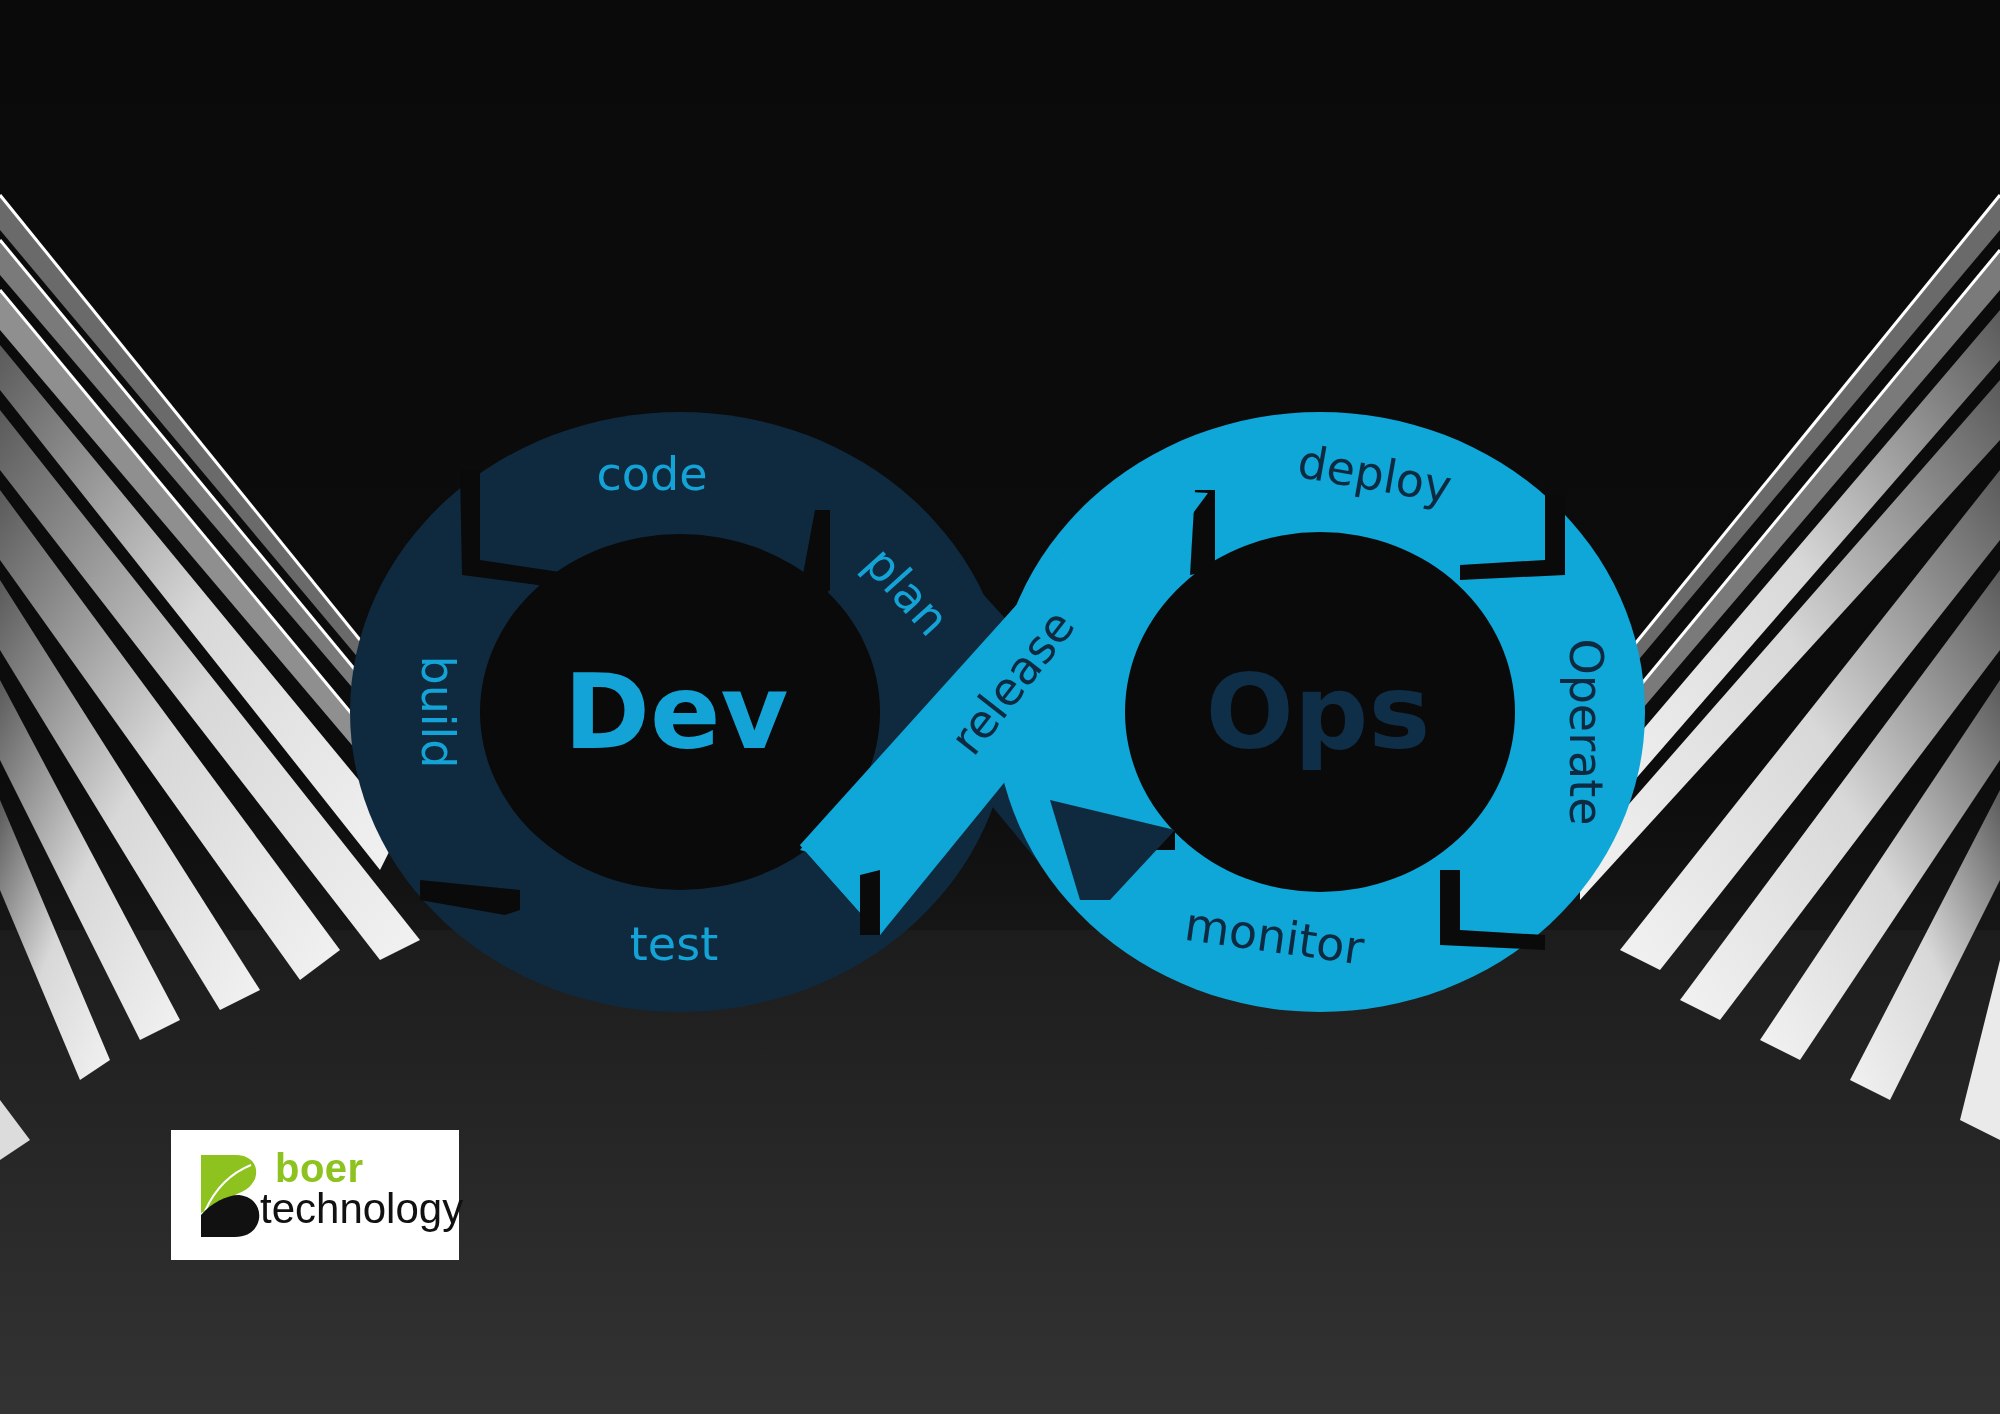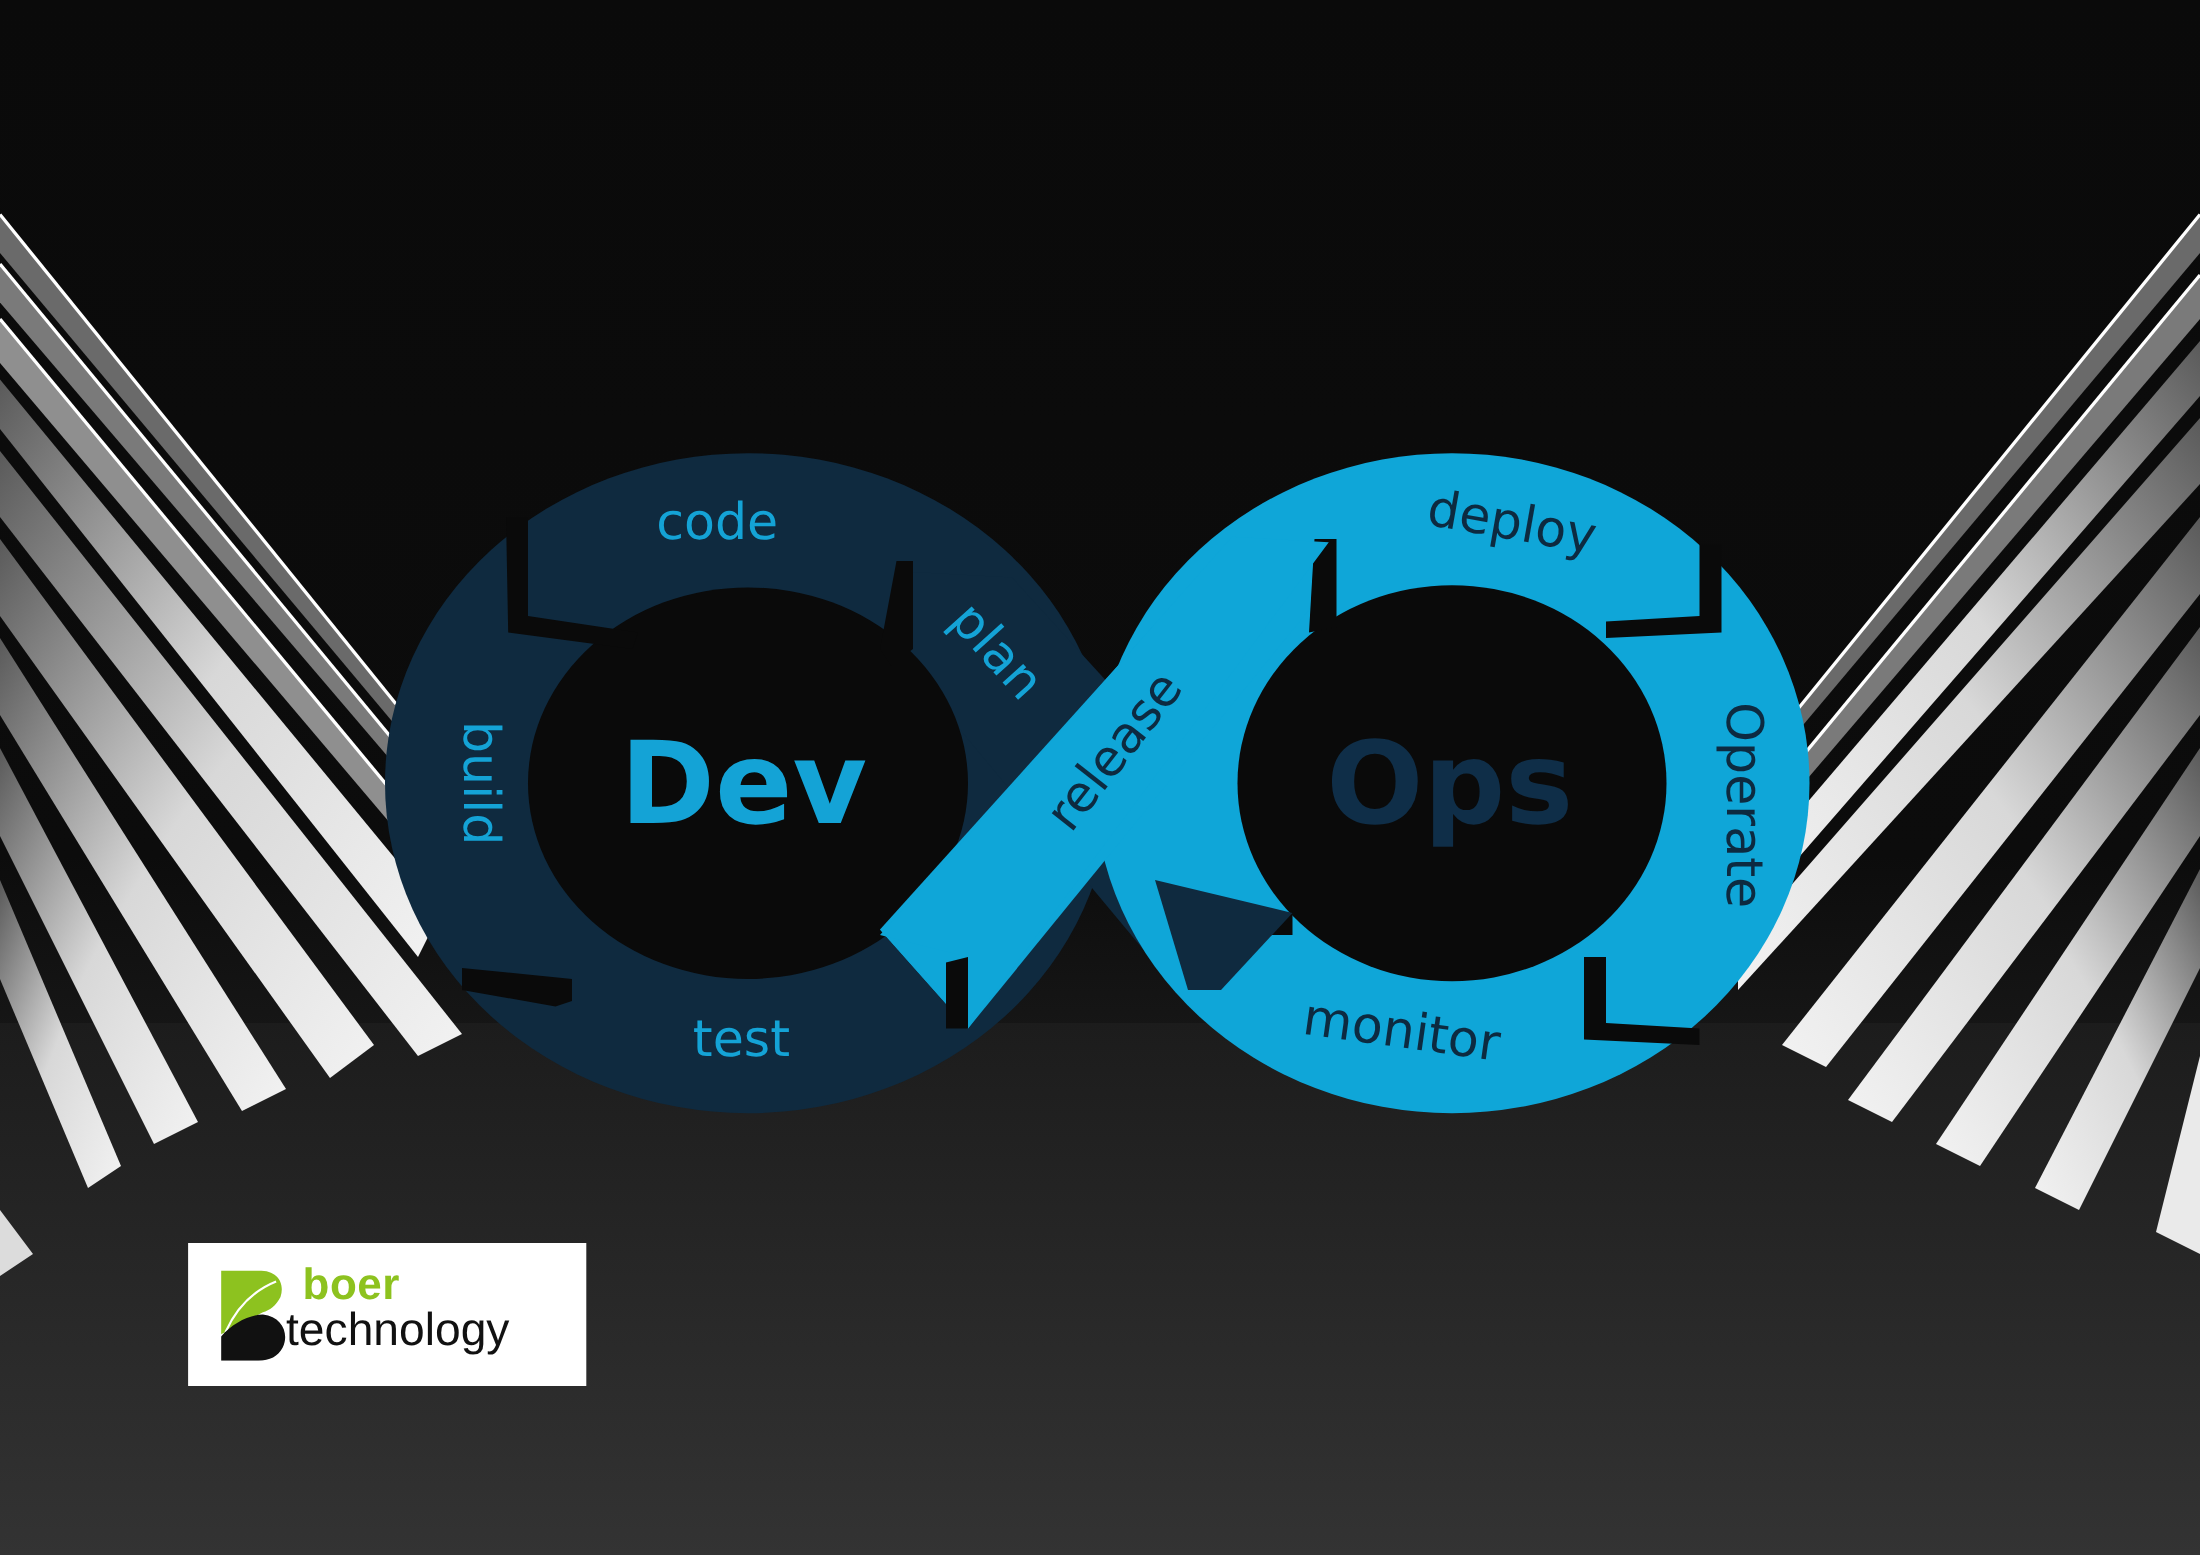--- a/index.html
+++ b/index.html
@@ -4,21 +4,21 @@
 <style>
   html, body { margin:0; padding:0; }
   body {
     width:2000px; height:1414px; overflow:hidden; position:relative;
     background: linear-gradient(to bottom, #0a0a0a 0%, #0c0c0c 55%, #1e1e1e 75%, #2e2e2e 100%);
     font-family: "Liberation Sans", sans-serif;
   }
   .scene { position:absolute; inset:0; }
   .scene svg { position:absolute; left:0; top:0; }
   .logo-card {
-    position:absolute; left:171px; top:1130px; width:362px; height:130px;
+    position:absolute; left:171px; top:1130px; width:288px; height:130px;
     background:#ffffff; box-sizing:border-box;
   }
   .logo-mark { position:absolute; left:30px; top:25px; width:60px; height:82px; }
   .logo-word1 {
     position:absolute; left:104px; top:18px; font-size:40px; font-weight:bold;
     color:#8dc21f; letter-spacing:0.5px; line-height:1;
   }
   .logo-word2 {
     position:absolute; left:89px; top:58px; font-size:42px; color:#111;
     line-height:1; letter-spacing:0px;

